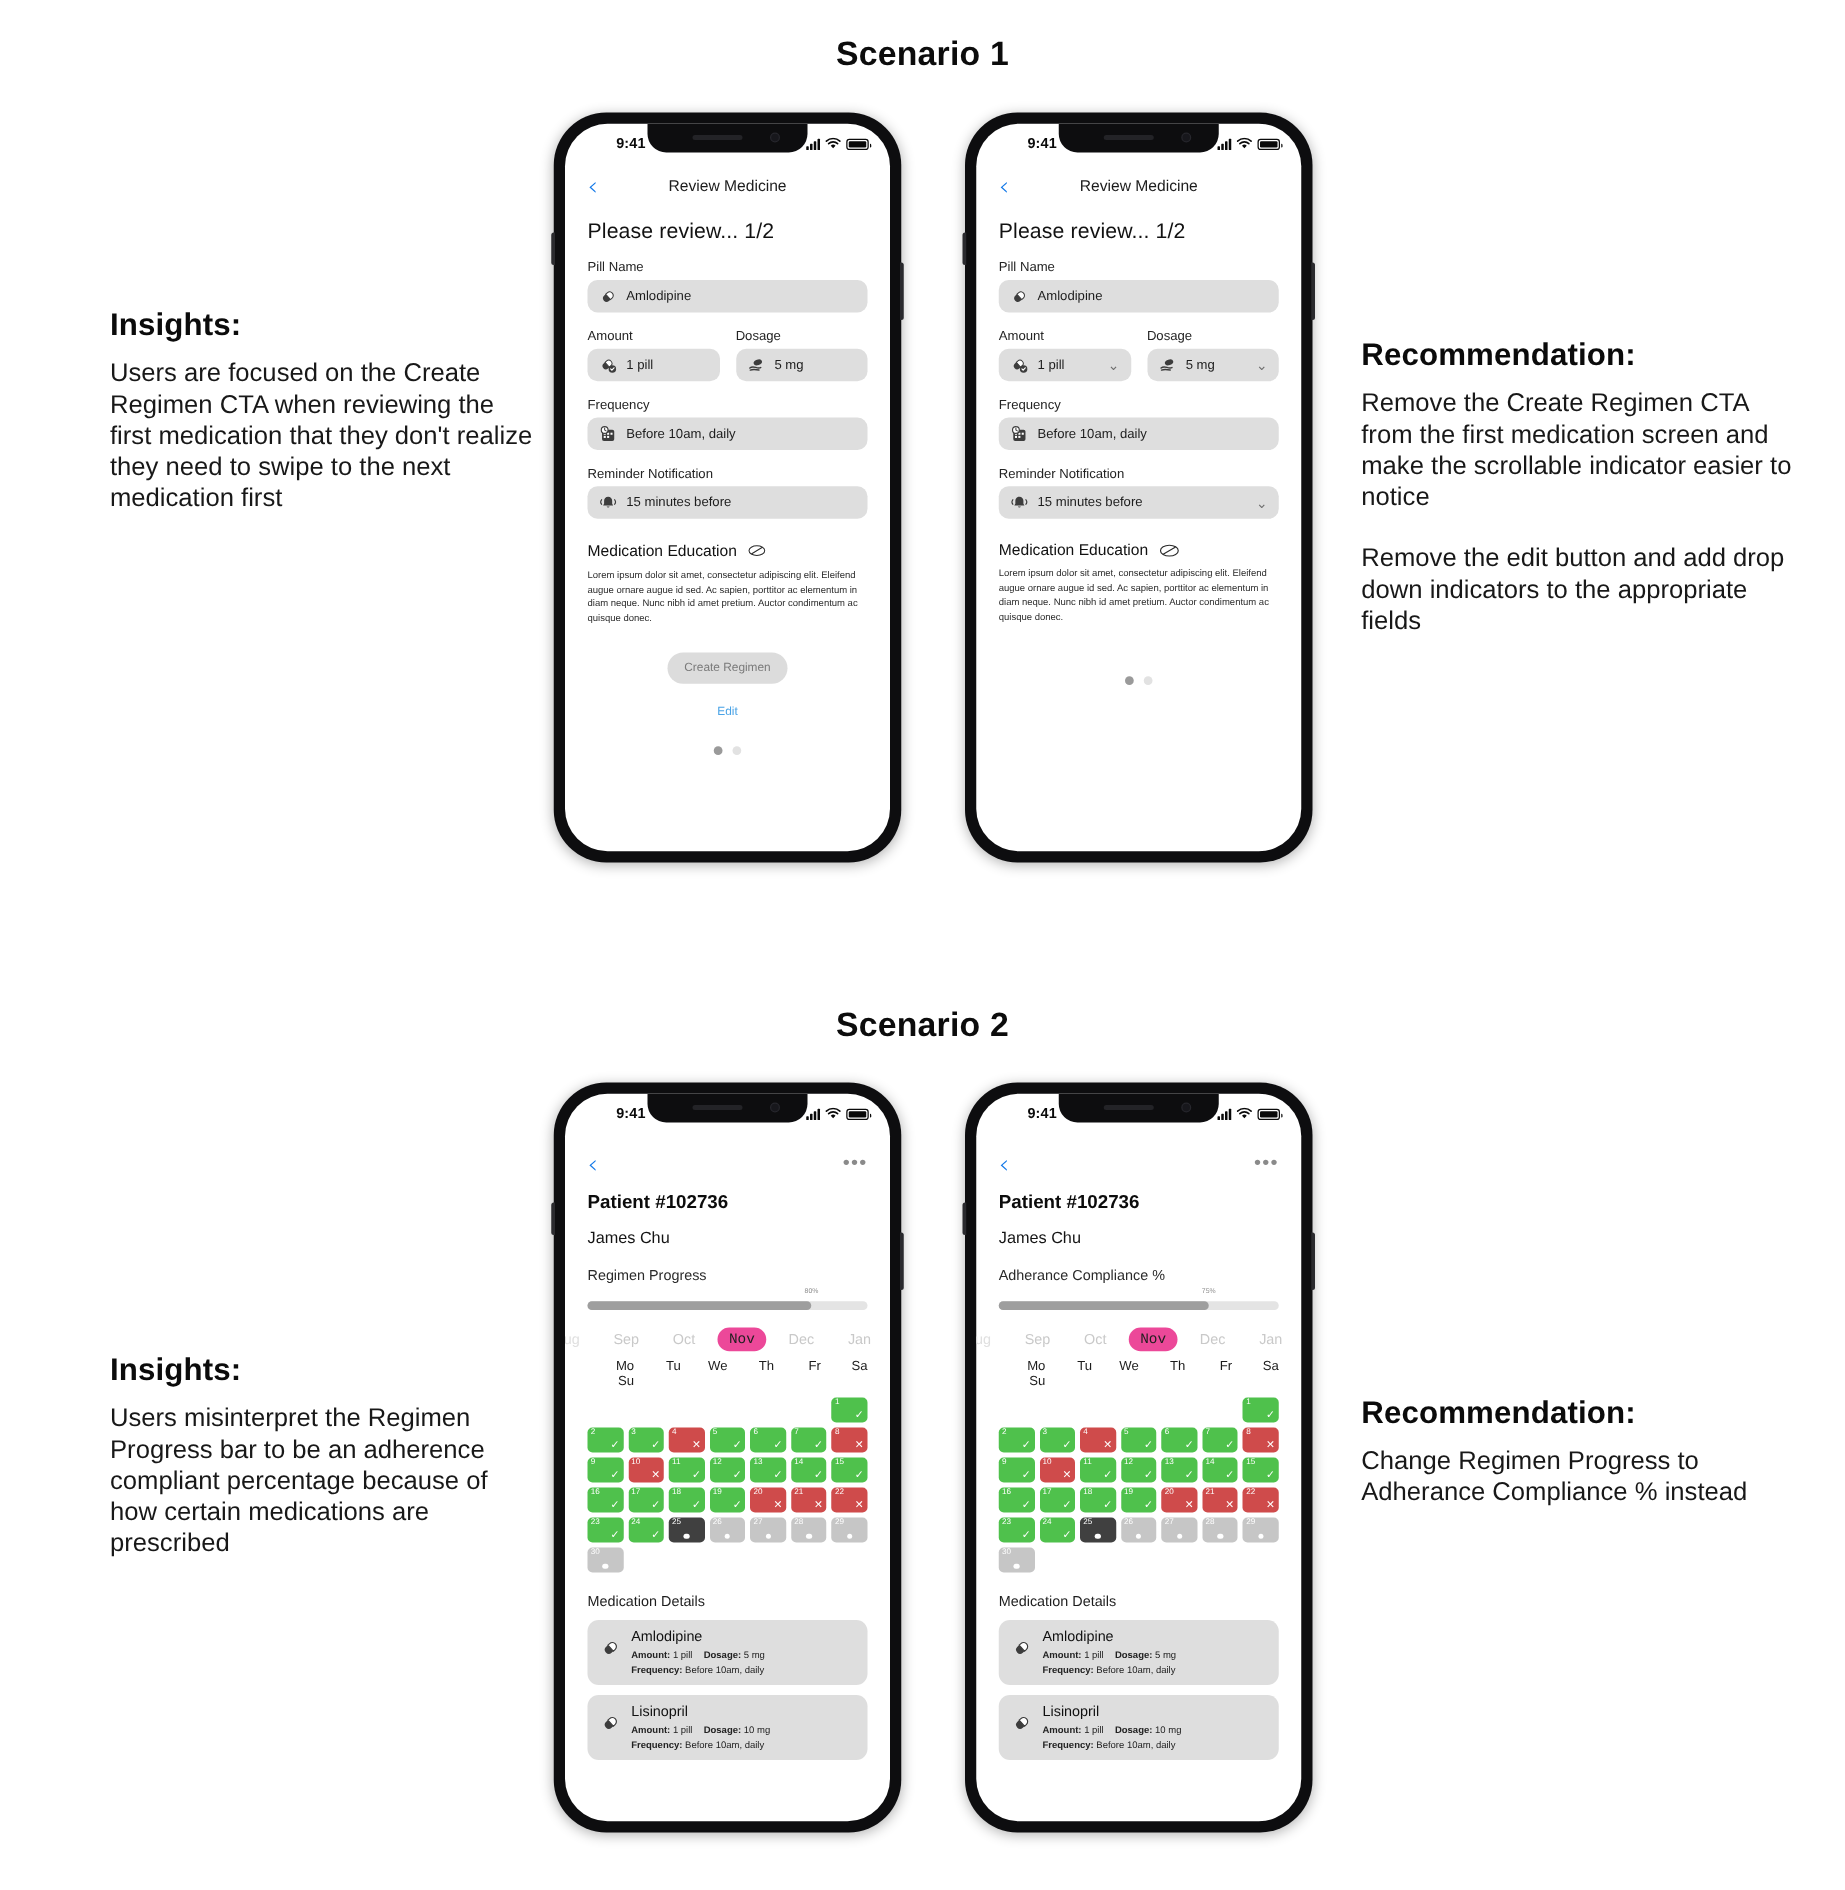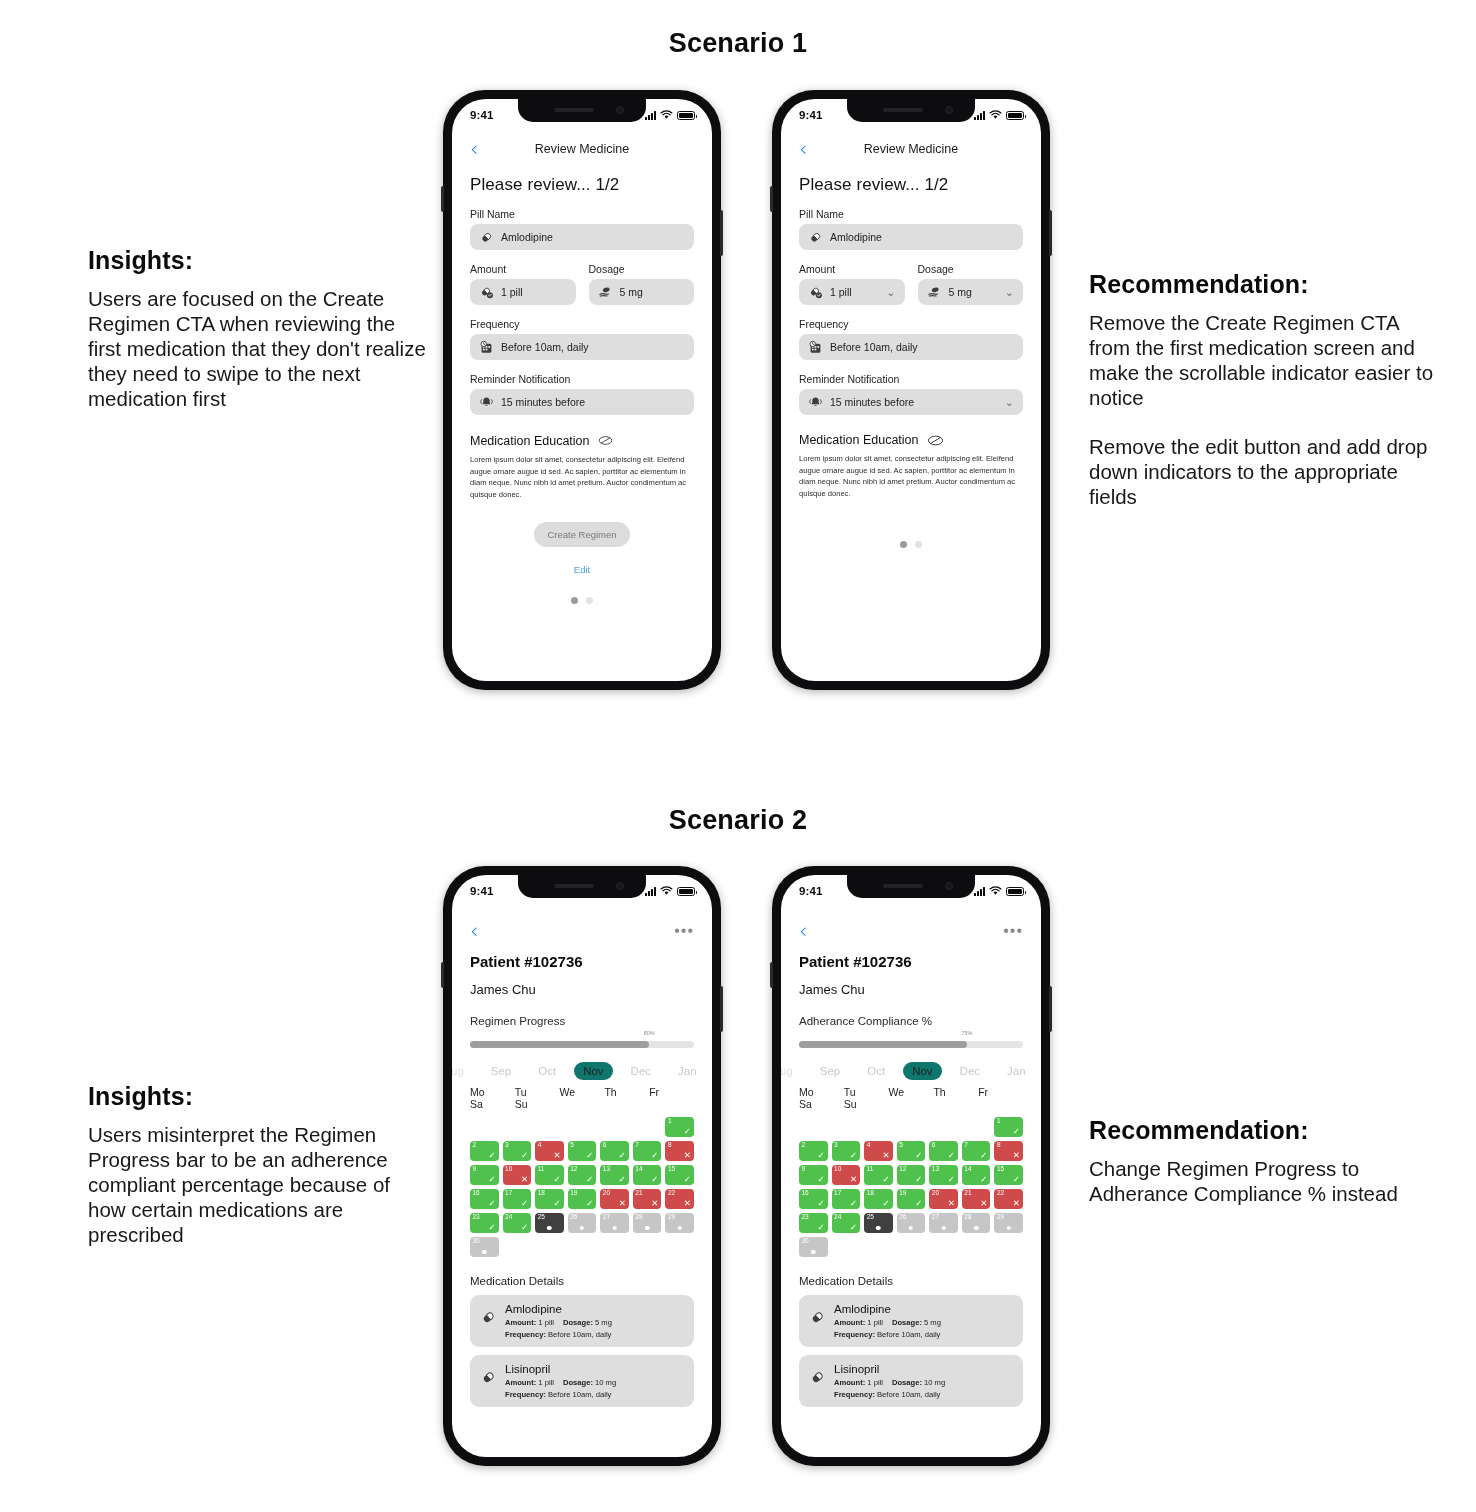--- a/index.html
+++ b/index.html
@@ -83,21 +83,21 @@
     background: #17171c; border: 1px solid #26262c;
   }
 
   
   .statusbar {
     position: relative; z-index: 6;
     height: 27px; display: flex; align-items: center;
     justify-content: space-between;
     padding: 5px 17px 0 18px;
   }
-  .sb-time { font-size: 11.5px; font-weight: bold; color: #0a0a0a; letter-spacing: 0.1px; }
+  .sb-time { font-size: 11.5px; font-weight: bold; color: #0a0a0a; letter-spacing: 0.1px; margin-left: 23px; }
   .sb-right { display: flex; align-items: center; gap: 4px; }
   .sb-signal { display: flex; align-items: flex-end; gap: 1px; height: 9px; }
   .sb-signal i { width: 2px; background: #0a0a0a; border-radius: 0.5px; display:block; }
   .sb-signal i:nth-child(1){height:3px}
   .sb-signal i:nth-child(2){height:5px}
   .sb-signal i:nth-child(3){height:7px}
   .sb-signal i:nth-child(4){height:9px}
   .sb-batt {
     width: 18px; height: 9px; border: 1px solid #0a0a0a;
     border-radius: 2.5px; position: relative; padding: 1px;
@@ -194,26 +194,26 @@
   }
 
   .months {
     display:flex; align-items:center; gap: 9px;
     margin-top: 14px; margin-left: -28px; width: 300px;
   }
   .month {
     font-size: 11.5px; color:#c9c9c9; padding: 3px 9px; border-radius: 11px;
     white-space: nowrap;
   }
-  .month.active { background:#0f766e; color:#1f1f1f; }
+  .month.active { background:#ec4899; color:#1f1f1f;font-family:Liberation Mono, monospace; }
   .month.edge { color:#e0e0e0; }
 
   .weekdays {
-    display:grid; grid-template-columns: repeat(5,1fr);
-    margin-top: 6px; text-align:left;
+    display:grid; grid-template-columns: repeat(6,1fr);
+    margin-top: 6px; text-align:right;
   }
   .weekdays span { font-size: 10.5px; color:#1c1c1c; }
 
   .cal-grid {
     display:grid; grid-template-columns: repeat(7,1fr);
     gap: 4px; margin-top: 7px;
   }
   .cal-cell {
     height: 20px; border-radius: 4px; position: relative;
     background: #c6c6c6;

